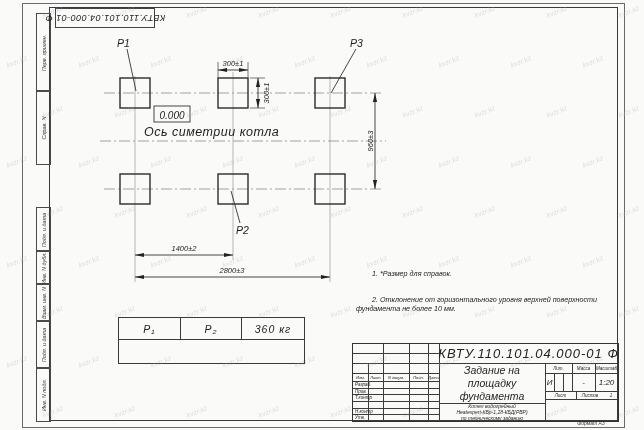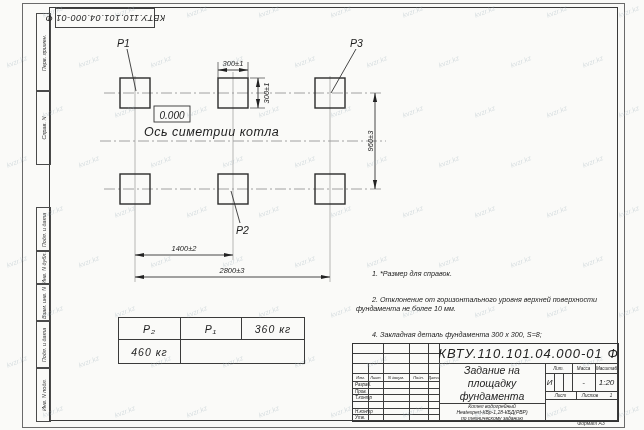--- a/index.html
+++ b/index.html
@@ -150,28 +150,26 @@
       <text x="266" y="95.5" font-size="7.5" text-anchor="middle" transform="rotate(-90 266 93)">300±1</text>
       <text x="370" y="143.5" font-size="7.5" text-anchor="middle" transform="rotate(-90 370 141)">960±3</text>
       <text x="184" y="251" font-size="7.5" text-anchor="middle">1400±2</text>
       <text x="232" y="273" font-size="7.5" text-anchor="middle">2800±3</text>
     </g>
   </svg>
 
   <div class="abs notes" style="left:356px;top:253px;">
     <div class="note">1. *Размер для справок.</div>
     <div class="note">2. Отклонение от горизонтального уровня верхней поверхности фундамента не более 10 мм.</div>
-    <div class="note">4. Закладная деталь фундамента 300 х 300, S=8;</div>
   </div>
 
   <div class="abs ltable" style="left:118px;top:317px;">
+    <div>P₁</div>
     <div>P₂</div>
-    <div>P₁</div>
     <div>360 кг</div>
-    <div>460 кг</div>
   </div>
 
   <div class="abs tb" style="left:352px;top:343px;width:265px;height:77px;">
 
     <div class="hl" style="left:0;top:9px;width:86px;"></div>
     <div class="hl" style="left:0;top:19px;width:265px;"></div>
     <div class="hl" style="left:0;top:29px;width:86px;"></div>
     <div class="hl" style="left:0;top:37px;width:86px;"></div>
     <div class="hl" style="left:0;top:44px;width:86px;"></div>
     <div class="hl" style="left:0;top:50px;width:86px;"></div>

